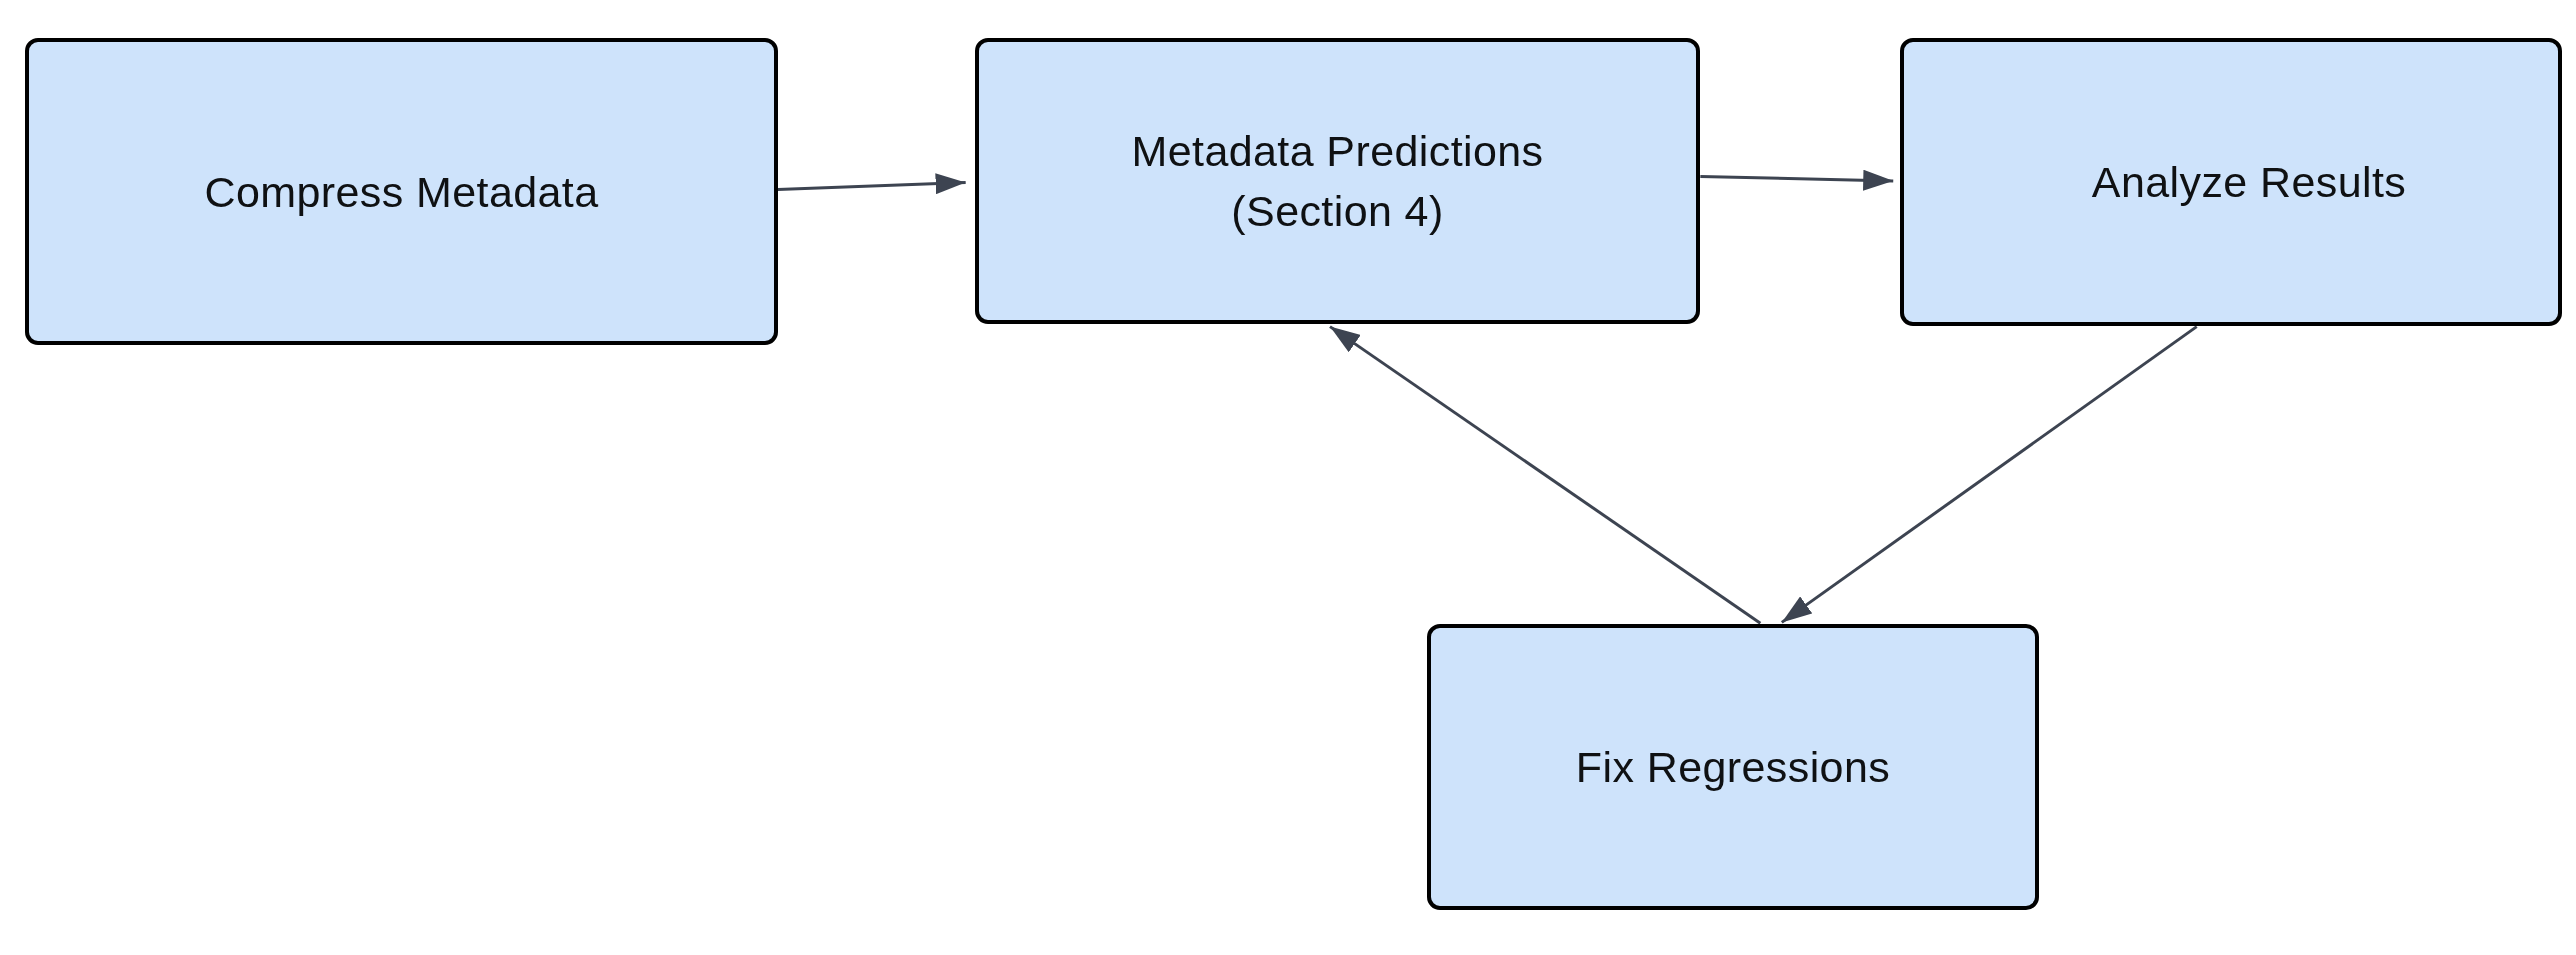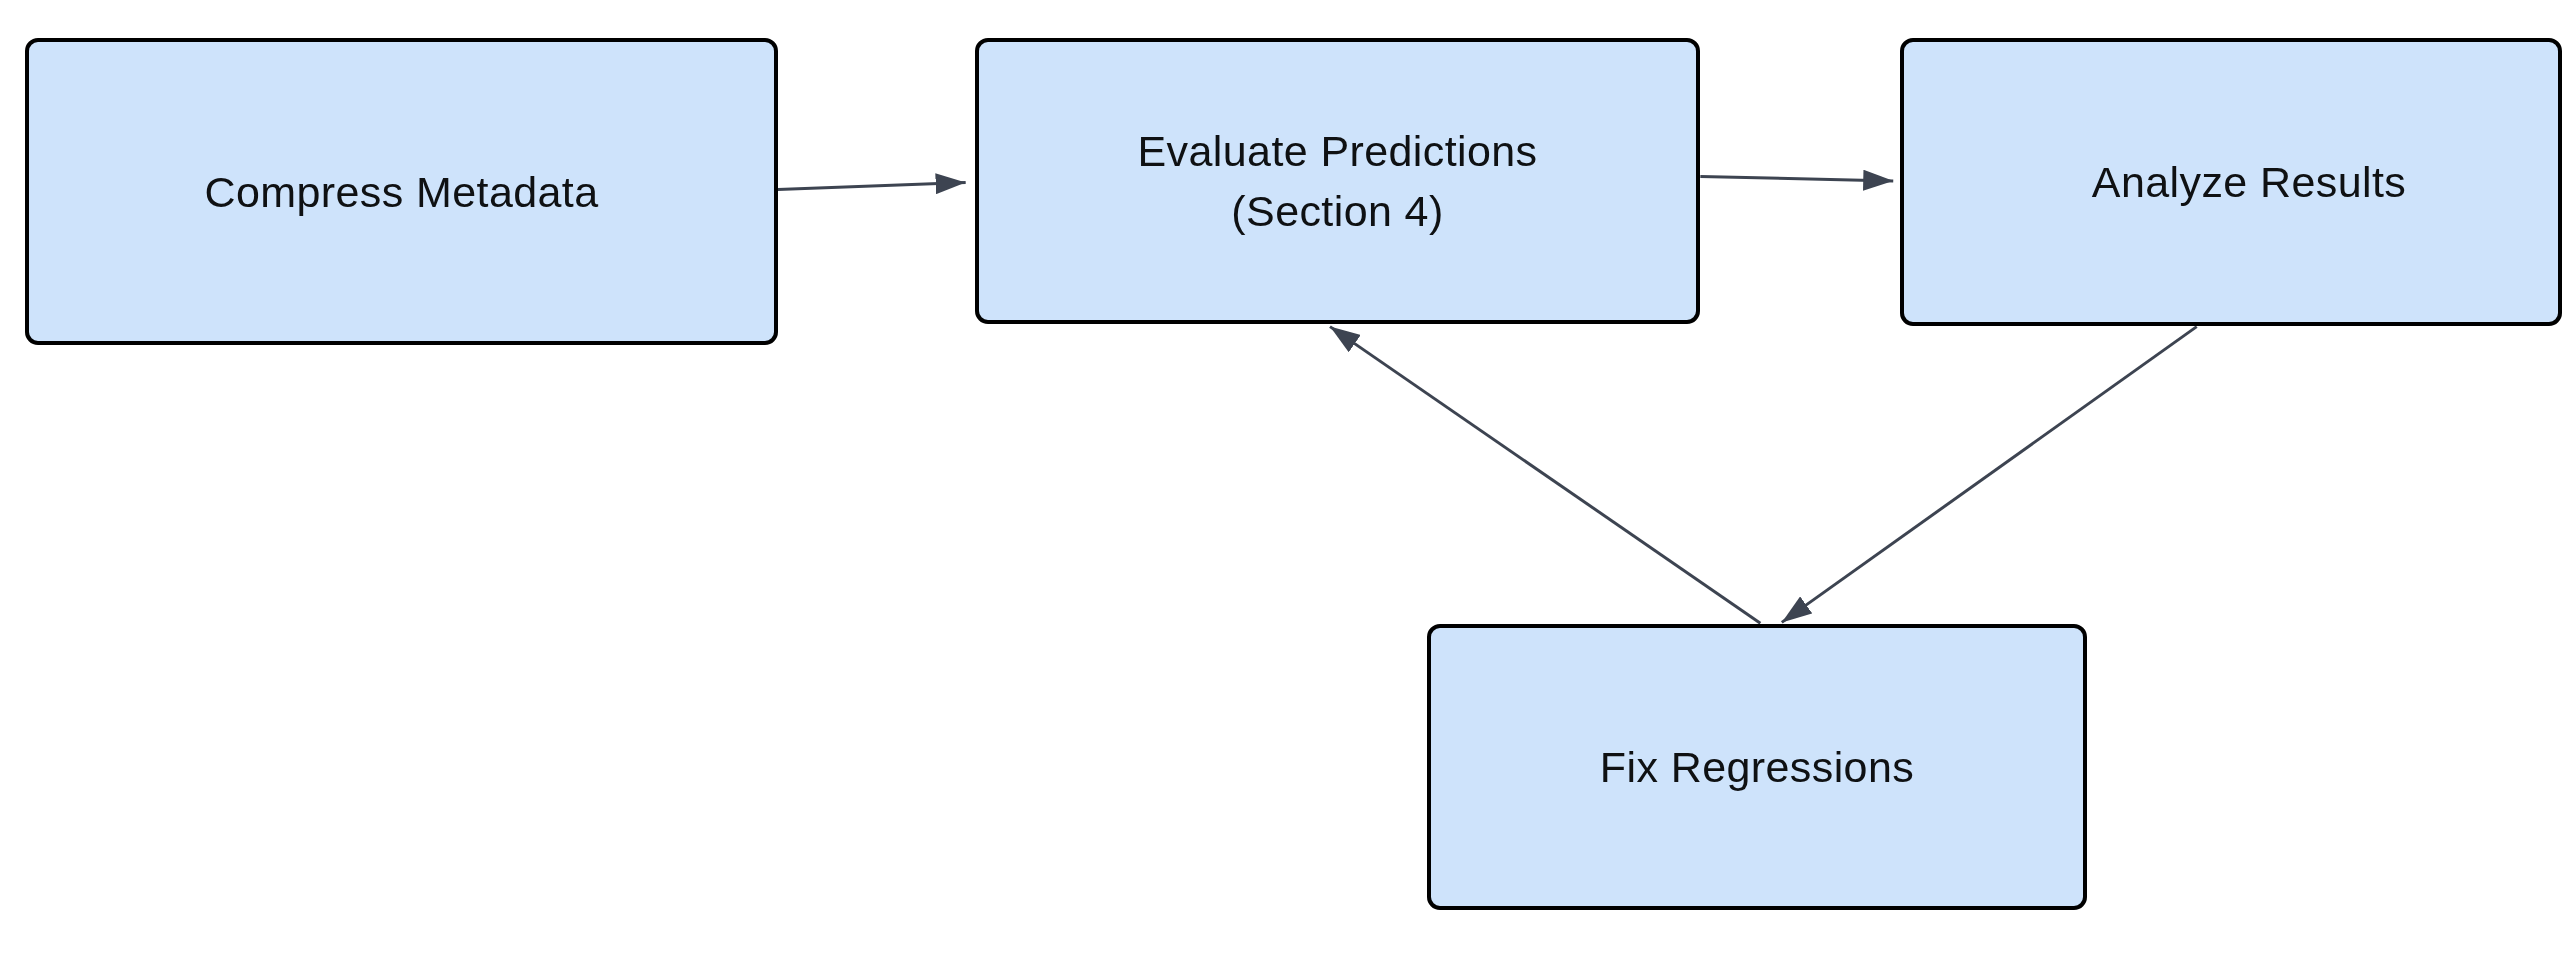--- a/index.html
+++ b/index.html
@@ -47,21 +47,21 @@
     line-height: 60px;
     color: var(--text);
     letter-spacing: 0.4px;
     white-space: nowrap;
   }
   .node .label .bold { font-weight: 400; text-align: right; }
   
   #node-compress   { left: 25px;   top: 38px;  width: 753px; height: 307px; }
   #node-evaluate   { left: 975px; top: 38px;  width: 725px; height: 286px; }
   #node-analyze    { left: 1900px; top: 38px;  width: 662px; height: 288px; padding-left: 36px; }
-  #node-fix        { left: 1427px; top: 624px; width: 660px; height: 286px; }
+  #node-fix        { left: 1427px; top: 624px; width: 612px; height: 286px; }
 </style>
 </head>
 <body>
 
 <div class="canvas">
 
   <svg class="edges" viewBox="0 0 3004 1114" xmlns="http://www.w3.org/2000/svg">
     <defs>
       <marker id="arrowhead" markerWidth="10" markerHeight="7" refX="10" refY="3.5" orient="auto" markerUnits="strokeWidth">
         <path d="M0,0 L10,3.5 L0,7 Z"></path>
@@ -72,21 +72,21 @@
     <line x1="2562" y1="381" x2="2078" y2="726" marker-end="url(#arrowhead)"></line>
     <line x1="2053" y1="727" x2="1551" y2="381" marker-end="url(#arrowhead)"></line>
   </svg>
 
   <div class="node" id="node-compress">
     <span class="label">Compress Metadata</span>
   </div>
 
   <div class="node" id="node-evaluate">
     <span class="label">
-      <span>Evaluate Predictions</span><br>
+      <span>Metadata Predictions</span><br>
       <span><span>(</span><span class="bold">Section 4</span><span>)</span></span>
     </span>
   </div>
 
   <div class="node" id="node-analyze">
     <span class="label">Analyze Results</span>
   </div>
 
   <div class="node" id="node-fix">
     <span class="label">Fix Regressions</span>

